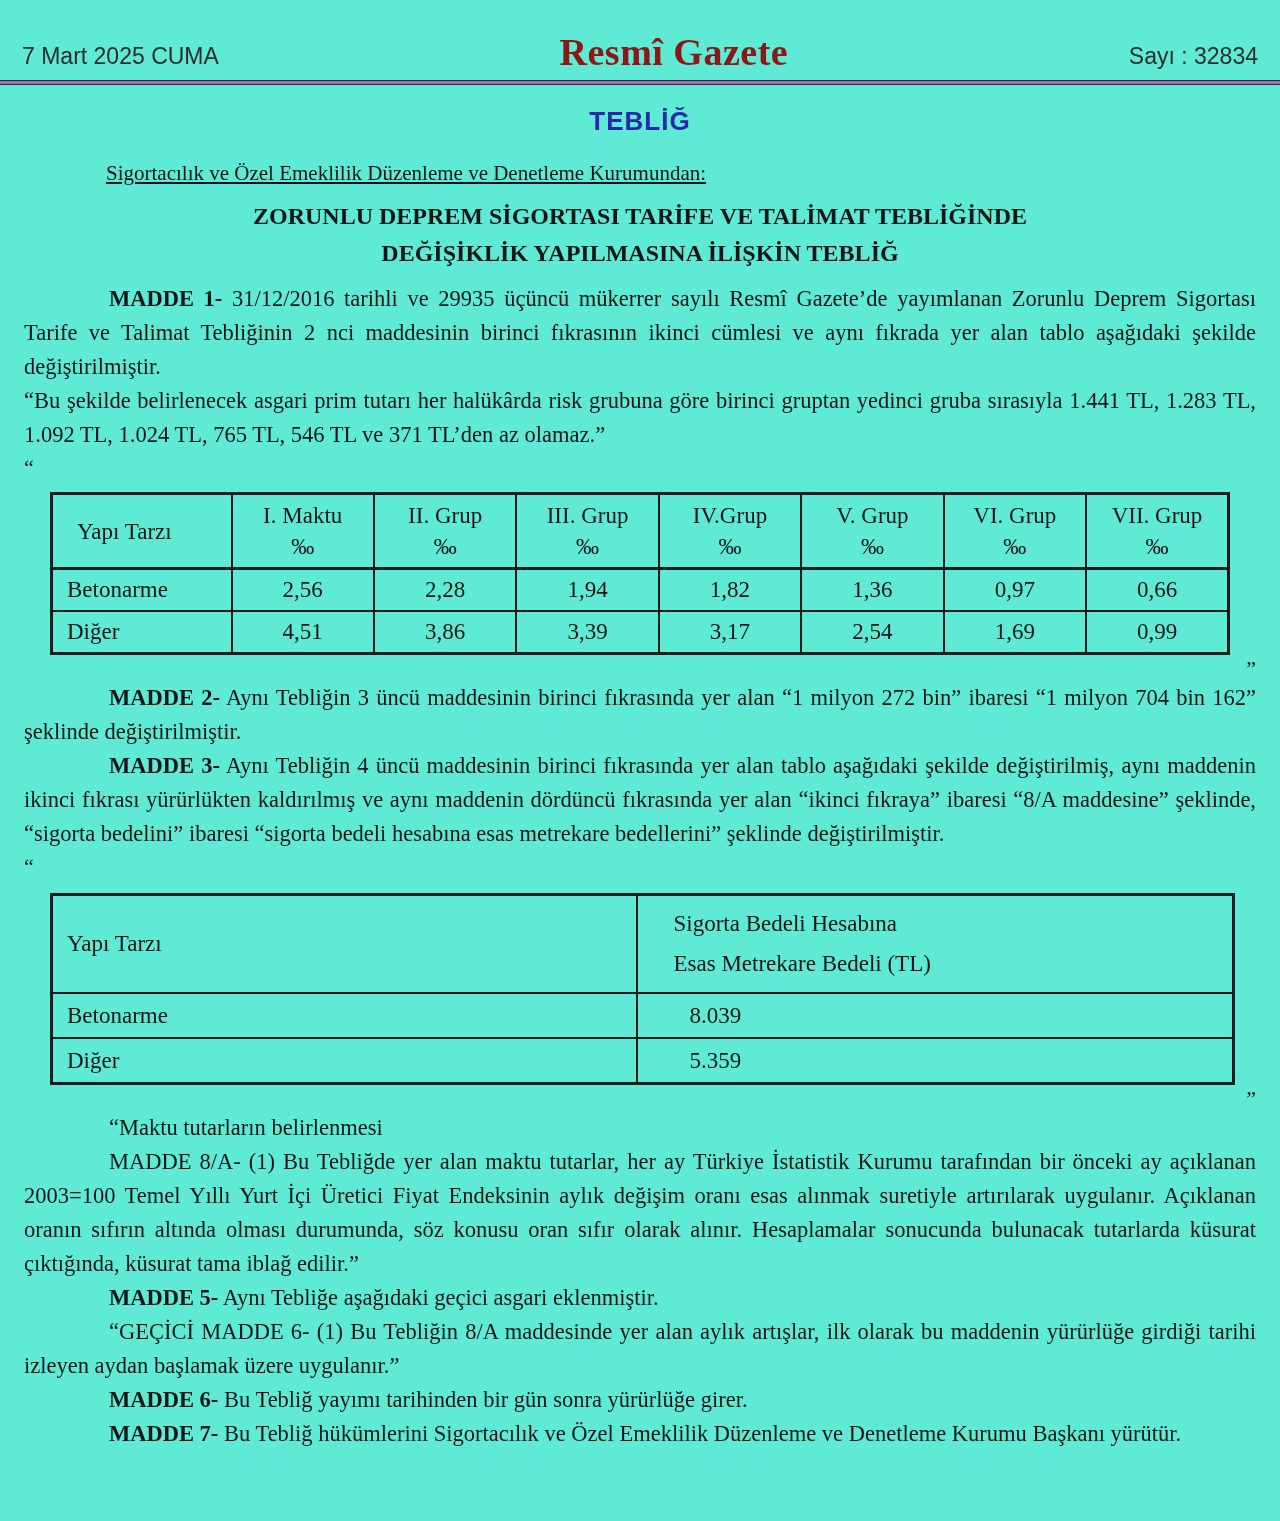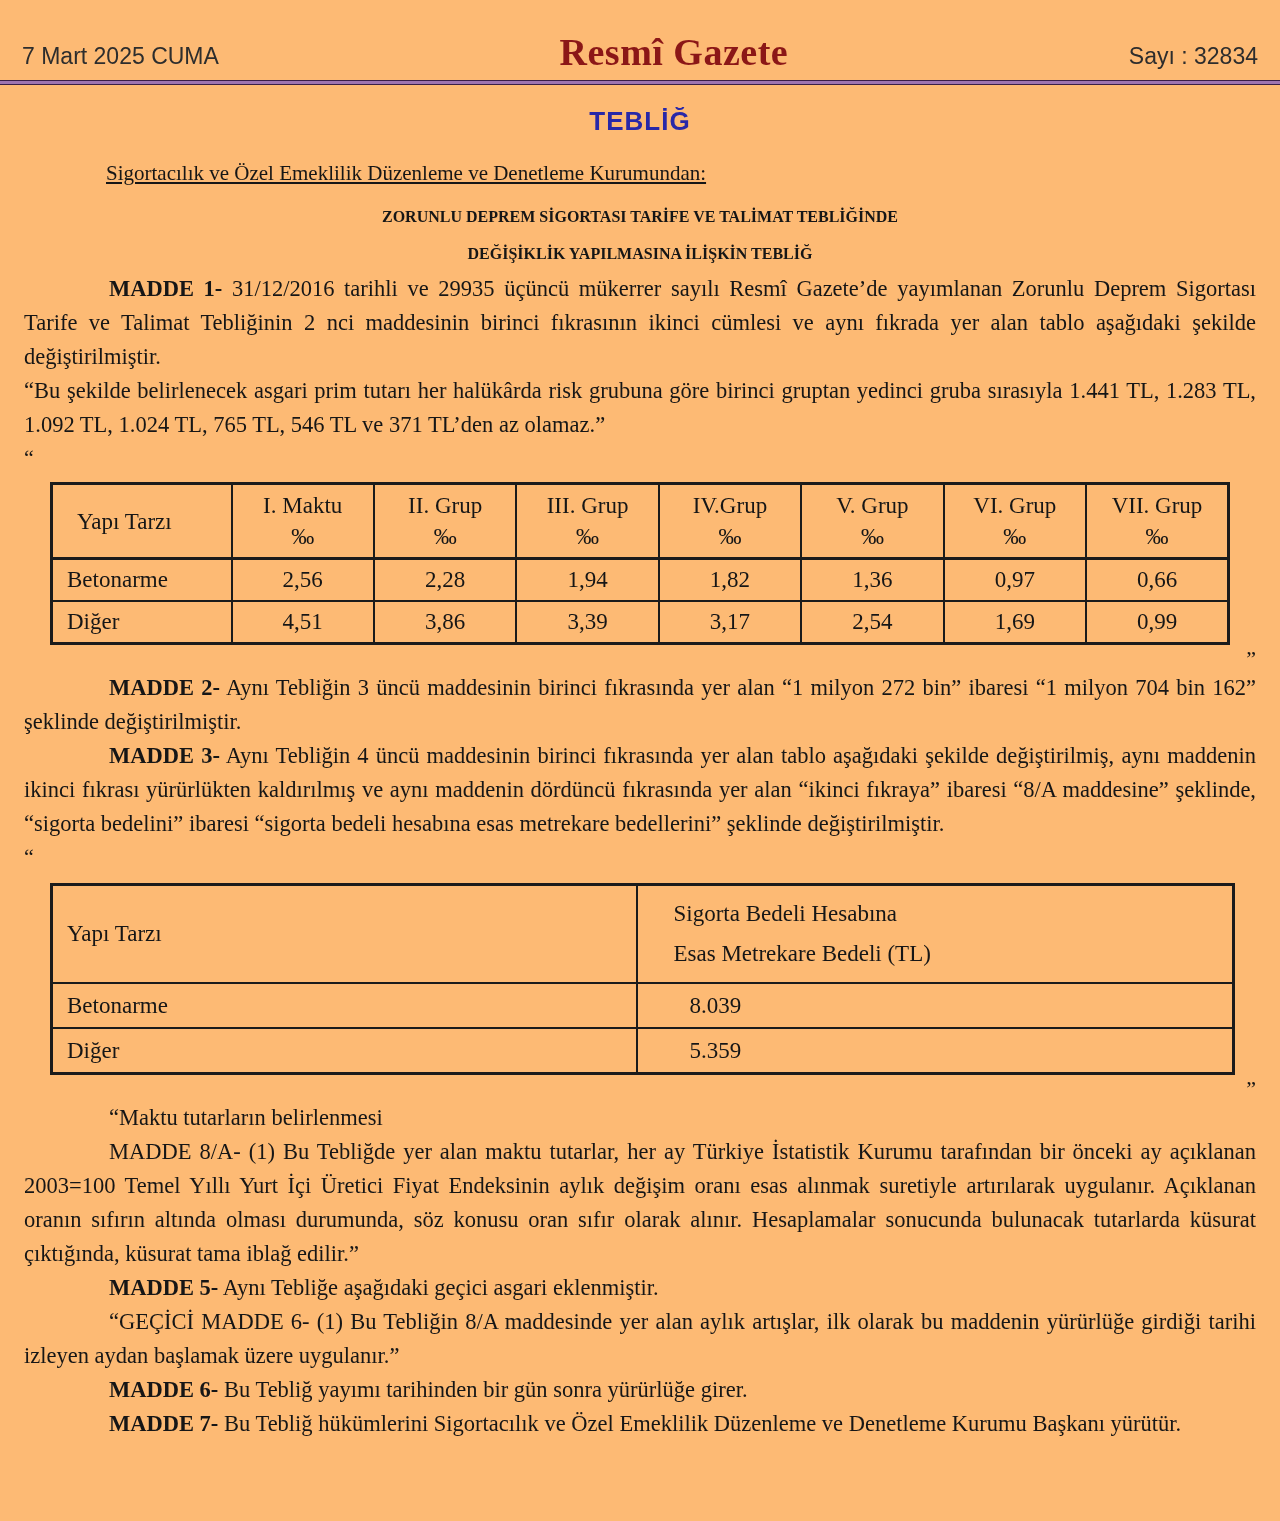--- a/index.html
+++ b/index.html
@@ -1,20 +1,20 @@
 <!DOCTYPE html>
 <html lang="tr"><head>
 <meta charset="utf-8">
 <style>
   html,body { margin:0; padding:0; background:#ffffff; }
   .page {
     position:relative;
     width:1280px;
     height:1521px;
-    background:#fdba74;
+    background:#5eead4;
     font-family:"Liberation Serif", serif;
     color:#161616;
     overflow:hidden;
   }
 
   
   .masthead-row {
     display:flex;
     justify-content:space-between;
     align-items:flex-end;
@@ -58,33 +58,33 @@
     margin-left:82px;
     font-size:21px;
     font-weight:normal;
     text-decoration:underline;
   }
 
   .doc-title {
     margin-top:12px;
     text-align:center;
     font-weight:bold;
-    font-size:16px;
+    font-size:24px;
     line-height:37px;
   }
 
   .para {
     font-size:22.5px;
     line-height:34px;
     text-align:justify;
     margin:0;
   }
   .para.indent { text-indent:85px; }
   .para .lead { font-weight:bold; }
-  .mt { }
+  .mt { margin-top:10px; }
 
   .quote-line-open {
     font-size:22px;
     line-height:24px;
     margin-top:4px;
   }
   .quote-line-close {
     font-size:22px;
     line-height:24px;
     text-align:right;

